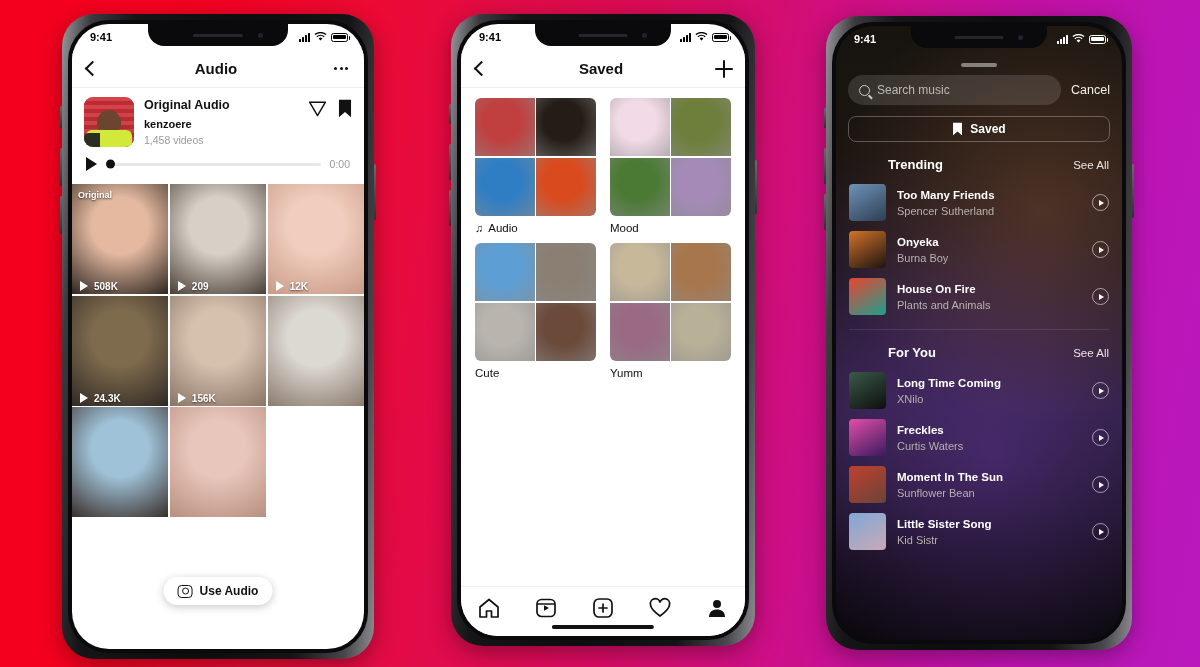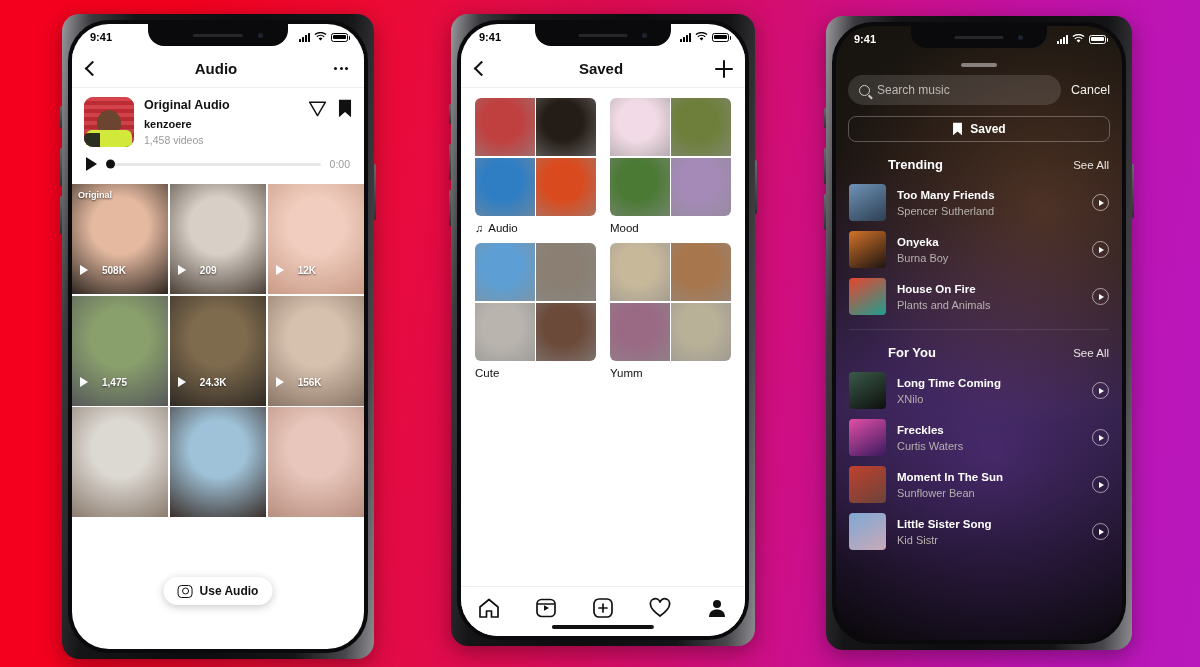--- a/index.html
+++ b/index.html
@@ -13,21 +13,21 @@
        #f4001e 0%, #f4001e 14%, #ed0a33 28%, #e30b46 38%,
        #dc0b54 48%, #d40d6e 58%, #cc0f8a 68%, #c211a3 78%,
        #bd14b4 88%, #b818bd 100%);
     overflow: hidden;
   }
 
   
   .phone { position: absolute; }
   .frame {
     position: absolute; inset: 0;
-    border-radius: 17px;
+    border-radius: 32px;
     background: linear-gradient(95deg,#9a9a9e 0%,#3b3b3f 8%,#151518 20%,#0d0d10 50%,#141417 78%,#48484c 92%,#8e8e92 100%);
     box-shadow: 0 6px 22px rgba(0,0,0,.35);
     padding: 7px;
   }
   .bezel {
     position: absolute; inset: 6px;
     border-radius: 41px;
     background: #0a0a0c;
     overflow: hidden;
   }
@@ -107,21 +107,21 @@
   .player { display: flex; align-items: center; gap: 9px; padding: 10px 2px 9px; }
   .play-tri { width:0;height:0;border-left:11px solid #111;border-top:7px solid transparent;border-bottom:7px solid transparent; }
   .track { flex:1; height:3px; background:#e8e8e8; border-radius:2px; position:relative; }
   .track .knob{position:absolute;left:0;top:50%;transform:translate(0,-50%);width:9px;height:9px;border-radius:50%;background:#111;}
   .time { font-size: 10.5px; color: #9a9a9a; }
 
   .vgrid { display: grid; grid-template-columns: repeat(3,1fr); gap: 1.5px; background:#fff; }
   .vcell { position: relative; height: 110px; overflow: hidden; background:#15803d; }
   .vcell .art { position:absolute; inset:0; }
   .vcell .plays {
-    position:absolute; left:7px; bottom:18px; display:flex; align-items:center; gap:12px;
+    position:absolute; left:7px; bottom:2px; display:flex; align-items:center; gap:4px;
     color:#fff; font-size:10px; font-weight:bold; text-shadow:0 1px 2px rgba(0,0,0,.6);
   }
   .ptri-out { width:11px;height:11px; position:relative; }
   .ptri-out::before{content:"";position:absolute;left:1px;top:0;width:0;height:0;
     border-left:8px solid #fff;border-top:5.5px solid transparent;border-bottom:5.5px solid transparent;}
   .orig-badge{position:absolute;left:6px;top:6px;color:#fff;font-size:9px;font-weight:bold;text-shadow:0 1px 2px rgba(0,0,0,.7);}
   .use-audio {
     position:absolute; left:50%; bottom:44px; transform:translateX(-50%);
     background:#fff; border-radius:20px; padding:7px 14px; display:flex; align-items:center; gap:7px;
     font-size:12px; font-weight:bold; color:#111; box-shadow:0 2px 8px rgba(0,0,0,.22); z-index:25;
@@ -280,27 +280,20 @@
                 </span>
               </div>
               <div class="vcell">
                 <div class="art" style="background: radial-gradient(circle at 50% 38%, rgb(240, 205, 190) 0%, rgb(240, 205, 190) 34%, rgb(201, 154, 134) 100%);"></div>
                 <span class="plays">
                   <span class="ptri-out"></span>
                   <span>12K</span>
                 </span>
               </div>
               <div class="vcell">
-                <div class="art" style="background: radial-gradient(circle at 50% 38%, rgb(138, 160, 108) 0%, rgb(138, 160, 108) 34%, rgb(86, 89, 90) 100%);"></div>
-                <span class="plays">
-                  <span class="ptri-out"></span>
-                  <span>1,475</span>
-                </span>
-              </div>
-              <div class="vcell">
                 <div class="art" style="background: radial-gradient(circle at 50% 38%, rgb(126, 106, 77) 0%, rgb(126, 106, 77) 34%, rgb(47, 42, 36) 100%);"></div>
                 <span class="plays">
                   <span class="ptri-out"></span>
                   <span>24.3K</span>
                 </span>
               </div>
               <div class="vcell">
                 <div class="art" style="background: radial-gradient(circle at 50% 38%, rgb(214, 192, 174) 0%, rgb(214, 192, 174) 34%, rgb(138, 116, 101) 100%);"></div>
                 <span class="plays">
                   <span class="ptri-out"></span>

